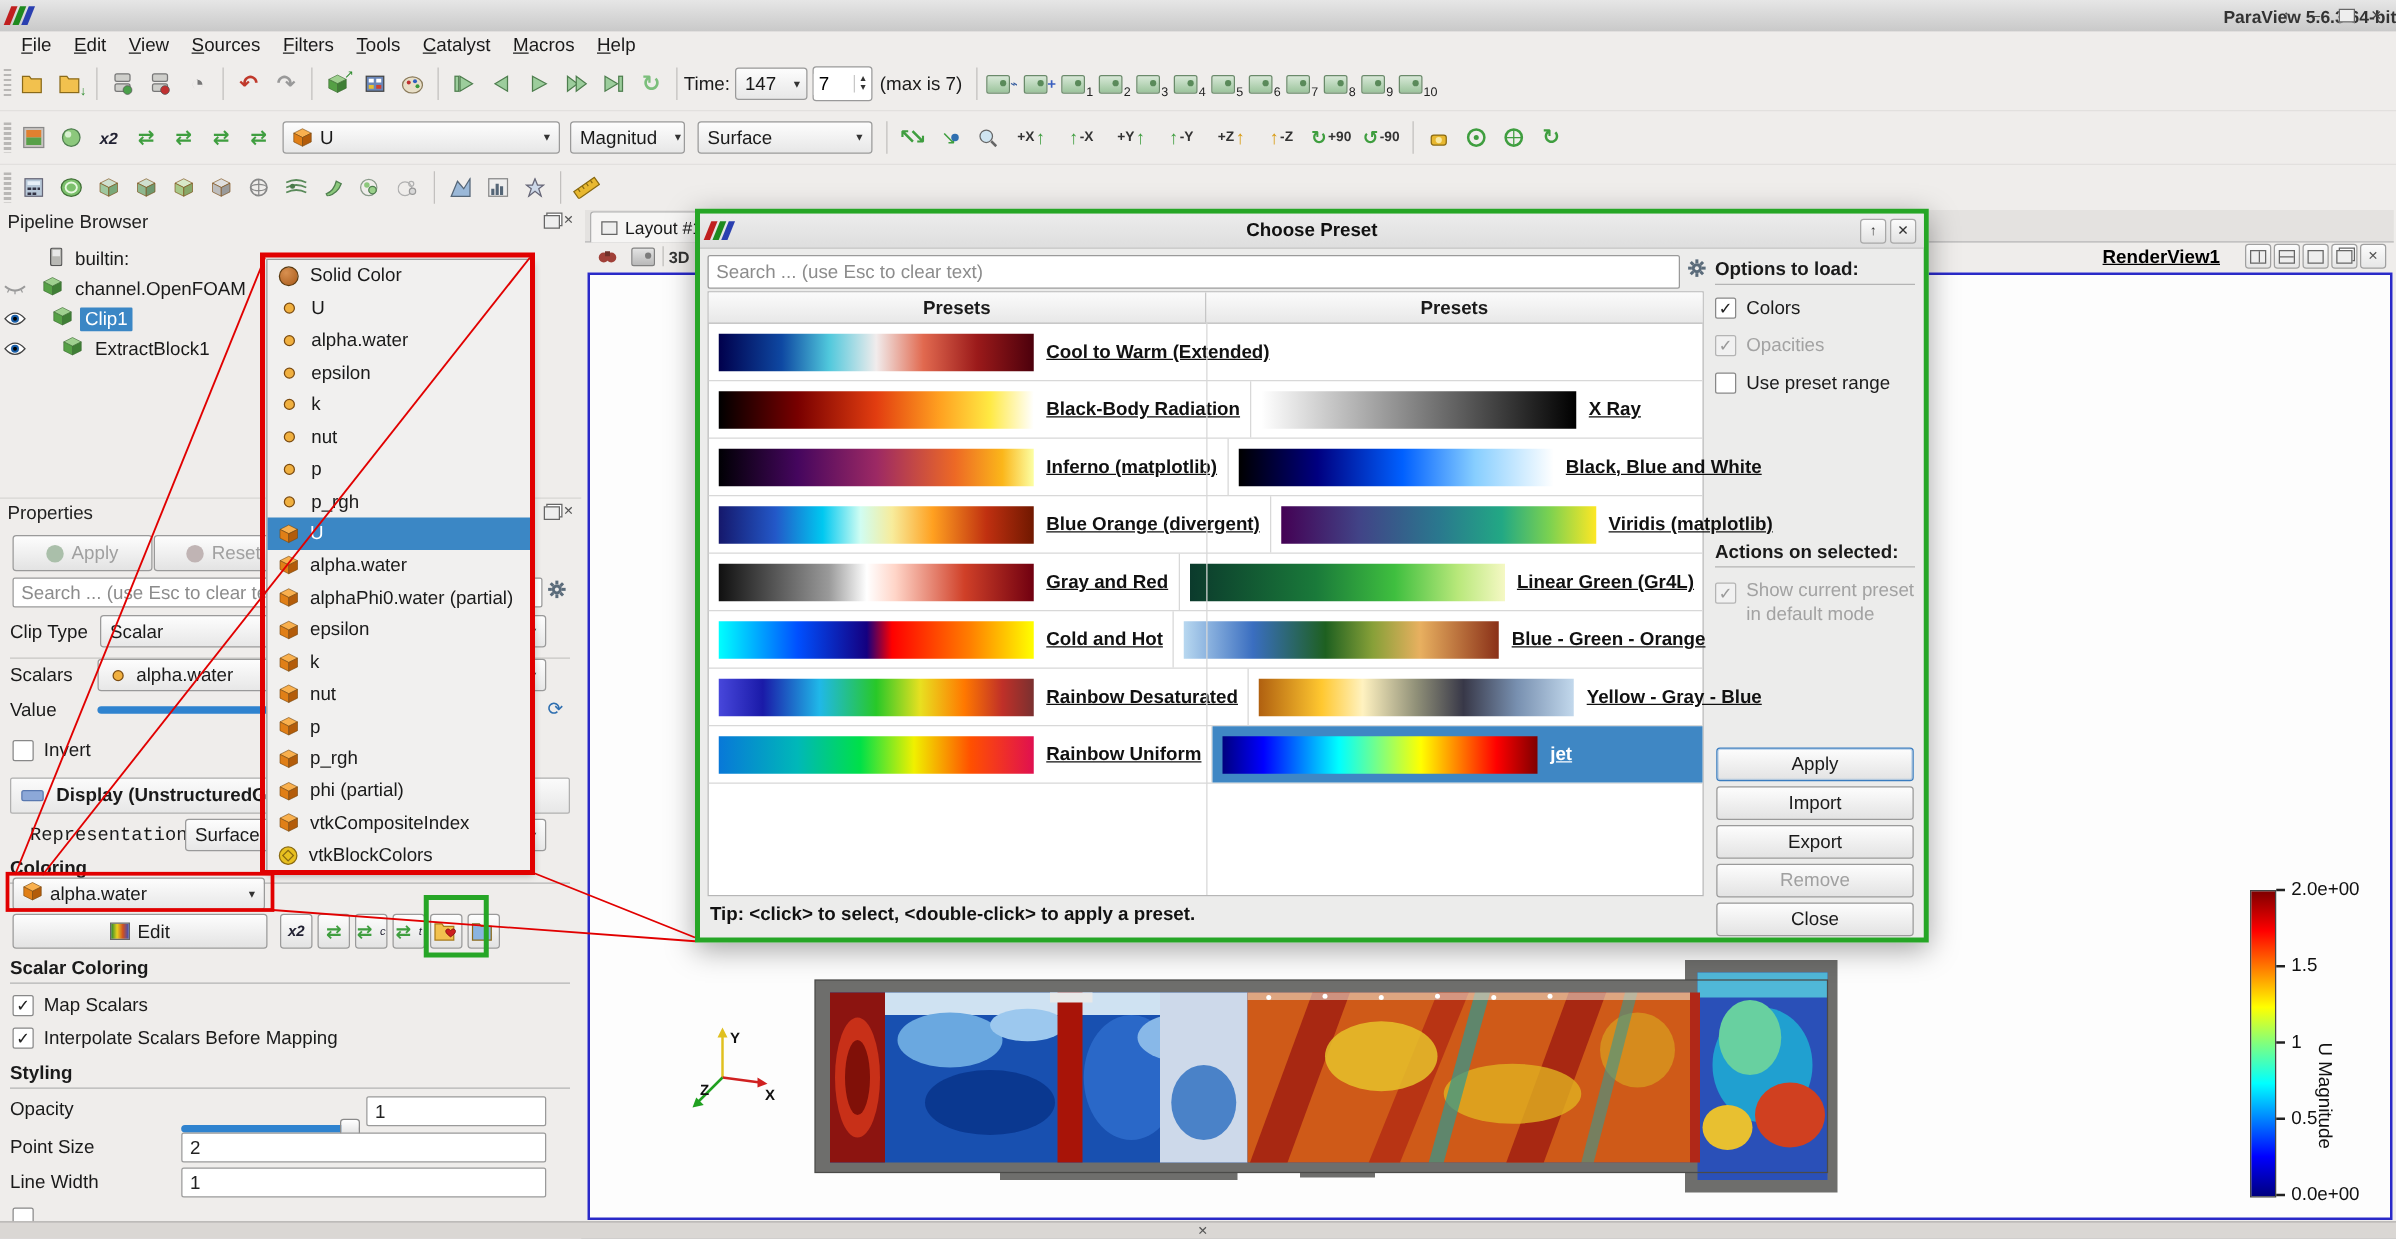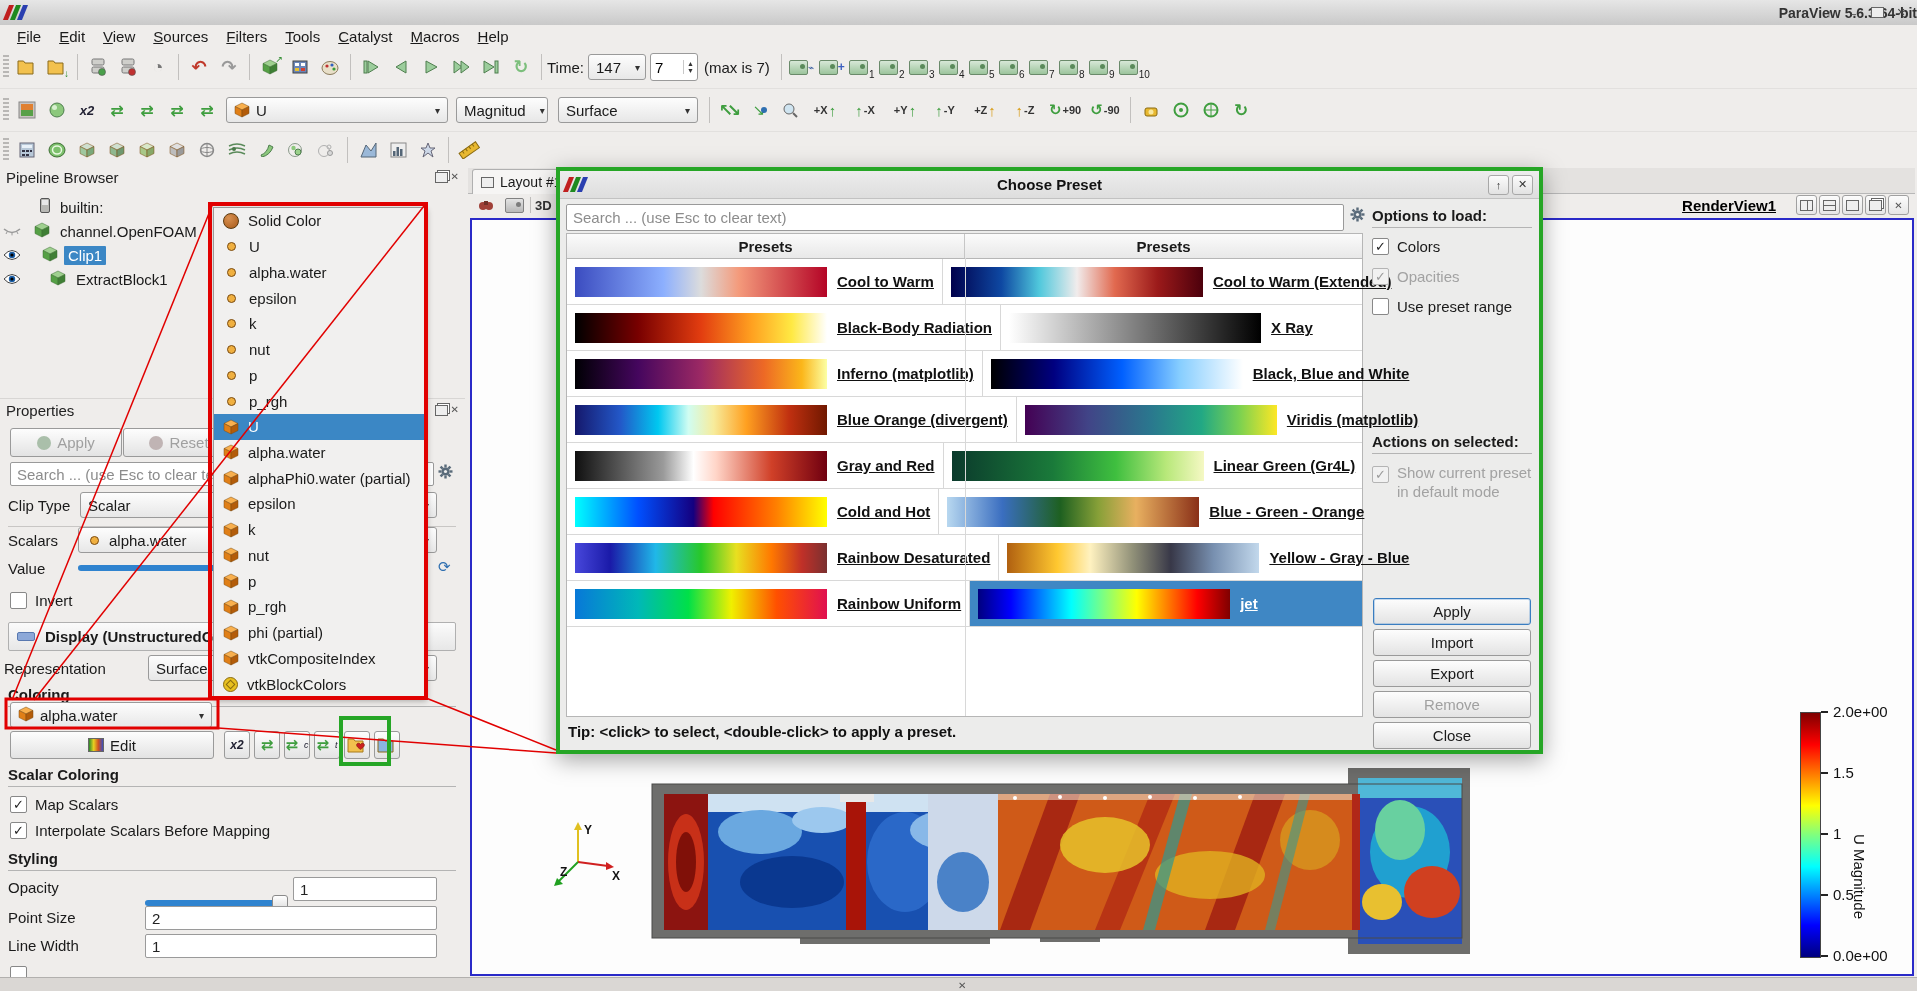--- a/index.html
+++ b/index.html
@@ -679,21 +679,21 @@
   </div>
   <span class="abs" style="left:438px;top:558px;color:#2f6fb0;font-size:15px;">⟳</span>
   <div class="abs cbrow" style="left:10px;top:592px;justify-content:flex-end;">
     <span class="check off"></span>
       <span>Invert</span>
   </div>
   <div class="abs disphead" style="left:8px;top:622px;width:430px;height:27px;">
     <span class="dispic"></span>
     <span>Display (UnstructuredG</span>
   </div>
-  <span class="abs" style="left:4px;top:660px;">Representation</span>
+  <span class="abs" style="left:24px;top:660px;font-family:Liberation Mono, monospace;">Representation</span>
   <div class="abs combo" style="left:148px;top:655px;width:289px;box-sizing:border-box;">
     <span>Surface</span>
       <span class="carr">▾</span>
   </div>
   <div class="abs sechead" style="left:8px;top:686px;width:448px;">Coloring</div>
   <div class="abs combo" style="left:10px;top:702px;width:202px;box-sizing:border-box;">
     <span id="cube-coloring"><svg width="16" height="16" viewBox="0 0 16 16">
           <polygon points="8,1 15,4.5 8,8 1,4.5" fill="#f9b04e" stroke="#7a4a10" stroke-width="0.5"></polygon>
           <polygon points="1,4.5 8,8 8,15 1,11.5" fill="#e07f17" stroke="#7a4a10" stroke-width="0.5"></polygon>
           <polygon points="8,8 15,4.5 15,11.5 8,15" fill="#b35c0a" stroke="#7a4a10" stroke-width="0.5"></polygon>
@@ -1045,24 +1045,20 @@
           <circle r="4" fill="#5a6b7a"></circle>
           <circle r="1.6" fill="#ededed"></circle>
         </svg></span>
     <div class="ptable" id="ptable">
         <div class="pthead">
           <div>Presets</div>
           <div>Presets</div>
         </div>
         <div class="prow">
           <div class="pcell">
-            <div class="swatch" style="background: linear-gradient(90deg, rgb(59, 76, 192), rgb(140, 175, 254) 35%, rgb(220, 220, 220) 50%, rgb(244, 154, 123) 65%, rgb(180, 4, 38));"></div>
-            <span class="pname">Cool to Warm</span>
-          </div>
-          <div class="pcell">
             <div class="swatch" style="background: linear-gradient(90deg, rgb(0, 0, 76), rgb(14, 72, 162) 20%, rgb(80, 200, 220) 35%, rgb(241, 236, 236) 50%, rgb(225, 105, 79) 65%, rgb(155, 26, 26) 82%, rgb(76, 0, 12));"></div>
             <span class="pname">Cool to Warm (Extended)</span>
           </div>
         </div>
         <div class="prow">
           <div class="pcell">
             <div class="swatch" style="background: linear-gradient(90deg, rgb(0, 0, 0), rgb(120, 0, 0) 25%, rgb(226, 61, 16) 50%, rgb(255, 160, 32) 70%, rgb(255, 233, 67) 86%, rgb(255, 255, 255));"></div>
             <span class="pname">Black-Body Radiation</span>
           </div>
           <div class="pcell">

